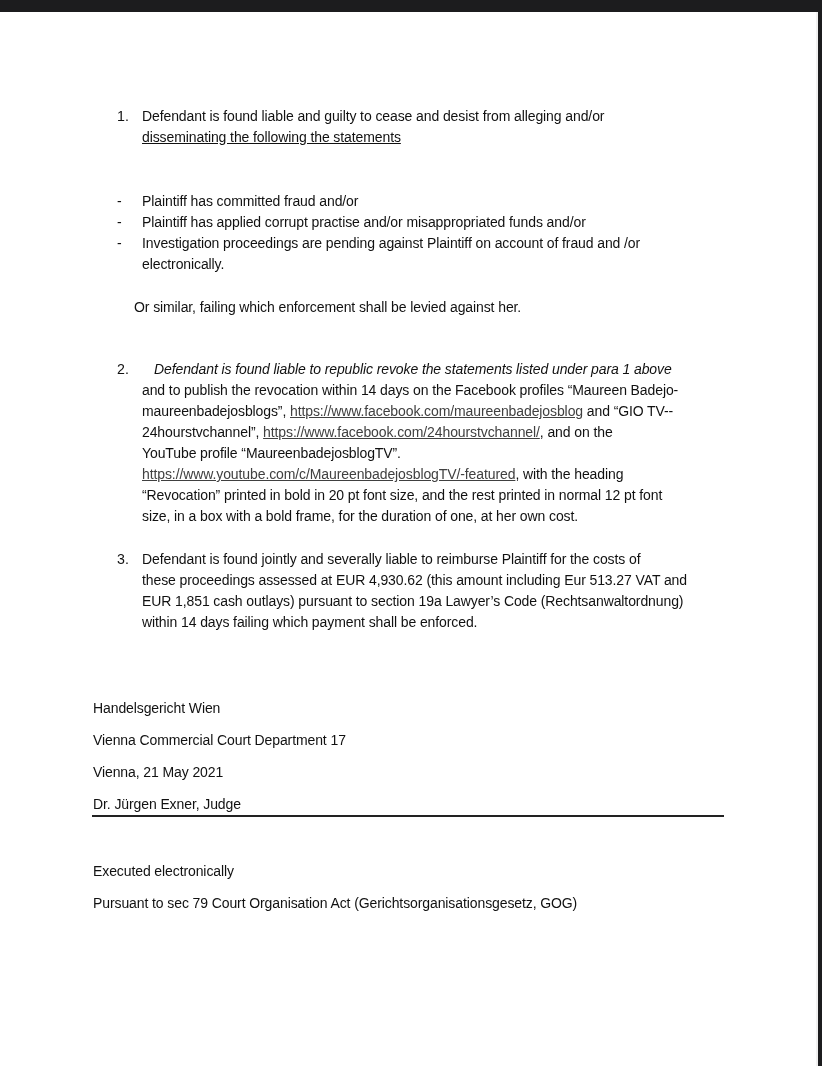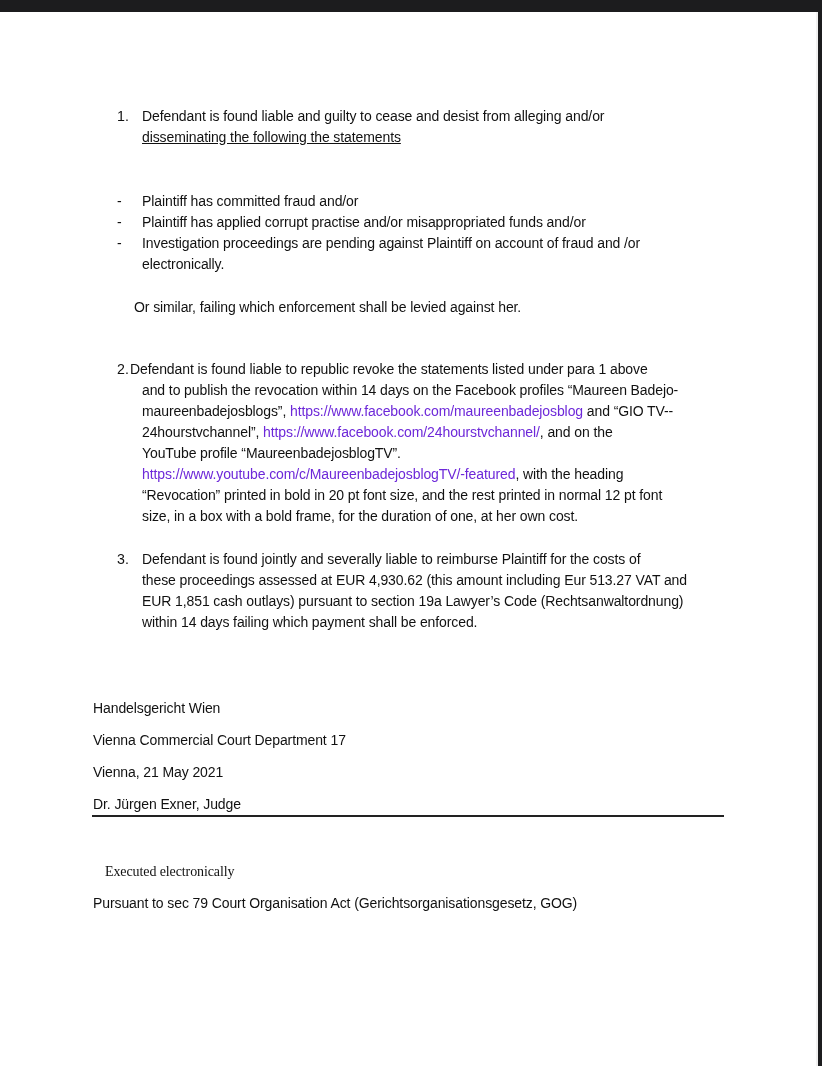--- a/index.html
+++ b/index.html
@@ -8,21 +8,21 @@
       background:#1c1c1e; position:relative;
       font-family:"Liberation Sans", sans-serif;
     }
     .page {
       position:absolute; left:0; top:12px; width:816px; height:1054px;
       background:#ffffff; border-right:2px solid #f0f0f0;
     }
     .txt { position:absolute; font-size:14px; color:#111; line-height:21px; letter-spacing:-0.1px; white-space:nowrap; }
     .num { position:absolute; font-size:14.2px; color:#111; line-height:21px; }
     .dash { position:absolute; font-size:14px; color:#111; line-height:21px; }
-    a.link { color:#6d28d9; }
+    a.link { color:#404040; text-decoration:underline; }
     .rule { position:absolute; left:92px; top:803px; width:632px; height:2px; background:#222; }
   </style>
 </head>
 <body>
 
 <div class="page">
 
   <div>
     <span class="num" style="left:117px;top:94px;">1.</span>
     <span class="txt" style="left:142px;top:94px;">Defendant is found liable and guilty to cease and desist from alleging and/or</span>
@@ -36,21 +36,21 @@
 
     <span class="dash" style="left:117px;top:221px;">-</span>
     <span class="txt" style="left:142px;top:221px;">Investigation proceedings are pending against Plaintiff on account of fraud and /or</span>
     <span class="txt" style="left:142px;top:242px;">electronically.</span>
 
     <span class="txt" style="left:134px;top:285px;text-align:right;">Or similar, failing which enforcement shall be levied against her.</span>
   </div>
 
   <div>
     <span class="num" style="left:117px;top:347px;">2.</span>
-    <span class="txt" style="left:130px;top:347px;">Defendant is found liable to republic revoke the statements listed under para 1 above</span>
+    <span class="txt" style="left:154px;top:347px;font-style:italic;">Defendant is found liable to republic revoke the statements listed under para 1 above</span>
     <span class="txt" style="left:142px;top:368px;">and to publish the revocation within 14 days on the Facebook profiles “Maureen Badejo-</span>
     <span class="txt" style="left:142px;top:389px;">
       <span>maureenbadejosblogs”, </span><a class="link">https://www.facebook.com/maureenbadejosblog</a><span> and “GIO TV--</span>
     </span>
     <span class="txt" style="left:142px;top:410px;">
       <span>24hourstvchannel”, </span><a class="link">https://www.facebook.com/24hourstvchannel/</a><span>, and on the</span>
     </span>
     <span class="txt" style="left:142px;top:431px;">YouTube profile “MaureenbadejosblogTV”.</span>
     <span class="txt" style="left:142px;top:452px;">
       <a class="link">https://www.youtube.com/c/MaureenbadejosblogTV/-featured</a><span>, with the heading</span>
@@ -70,17 +70,17 @@
   <div>
     <span class="txt" style="left:93px;top:686px;">Handelsgericht Wien</span>
     <span class="txt" style="left:93px;top:718px;">Vienna Commercial Court Department 17</span>
     <span class="txt" style="left:93px;top:750px;">Vienna, 21 May 2021</span>
     <span class="txt" style="left:93px;top:782px;">Dr. Jürgen Exner, Judge</span>
   </div>
 
   <div class="rule"></div>
 
   <div>
-    <span class="txt" style="left:105px;top:849px;font-family:Liberation Serif, serif;">Executed electronically</span>
+    <span class="txt" style="left:93px;top:849px;">Executed electronically</span>
     <span class="txt" style="left:93px;top:881px;">Pursuant to sec 79 Court Organisation Act (Gerichtsorganisationsgesetz, GOG)</span>
   </div>
 
 </div>
 
 </body></html>

